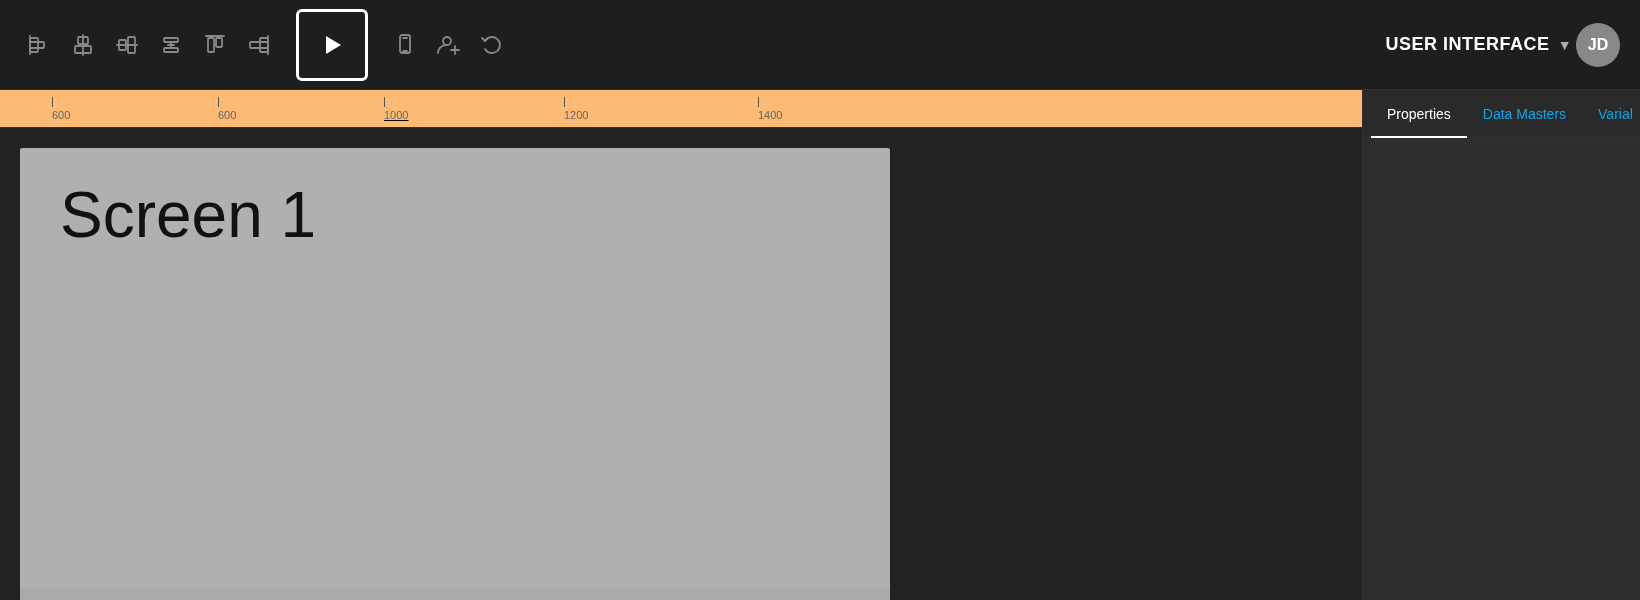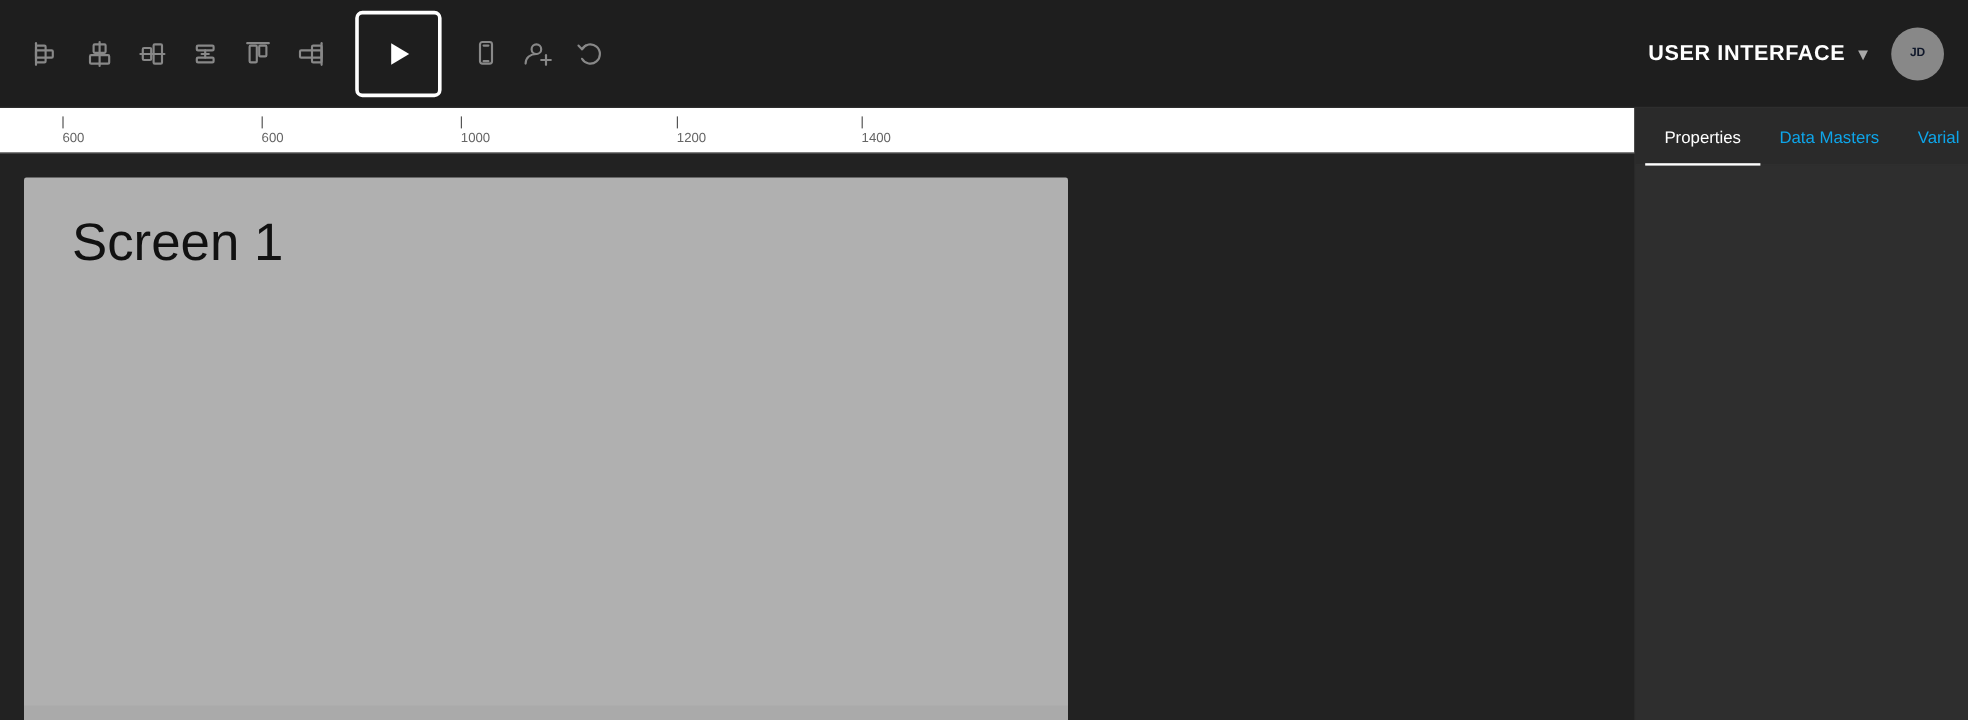--- a/index.html
+++ b/index.html
@@ -58,21 +58,21 @@
       flex-shrink: 0;
     }
     .play-btn svg {
       width: 28px;
       height: 28px;
     }
 
     .toolbar-right {
       display: flex;
       align-items: center;
-      gap: 16px;
+      gap: 4px;
       margin-left: auto;
     }
 
     .project-name {
       color: #ffffff;
       font-size: 18px;
       font-weight: 600;
       letter-spacing: 0.5px;
       display: flex;
       align-items: center;
@@ -85,22 +85,22 @@
     }
 
     .avatar {
       width: 44px;
       height: 44px;
       border-radius: 50%;
       background: #888;
       display: flex;
       align-items: center;
       justify-content: center;
-      color: #0f172a;
-      font-size: 10px;
+      color: #ffffff;
+      font-size: 16px;
       font-weight: 700;
       cursor: pointer;
     }
 
     
     .main-area {
       display: flex;
       flex: 1;
       overflow: hidden;
     }
@@ -110,21 +110,21 @@
       flex: 1;
       background: #1a1a1a;
       overflow: hidden;
       display: flex;
       flex-direction: column;
     }
 
     
     .ruler {
       height: 38px;
-      background: #ffffff;
+      background: #fdba74;
       border-bottom: 1px solid #2e2e2e;
       display: flex;
       align-items: flex-end;
       padding-bottom: 6px;
       padding-left: 0;
       overflow: hidden;
       position: relative;
     }
 
     .ruler-mark {
@@ -163,21 +163,21 @@
       width: 870px;
       height: 560px;
       background: #b0b0b0;
       border-radius: 2px;
     }
 
     .screen-label {
       position: absolute;
       top: 30px;
       left: 40px;
-      font-size: 44px;
+      font-size: 64px;
       font-weight: 400;
       color: #111;
     }
 
     
     .screen-bottom-strip {
       position: absolute;
       bottom: 0;
       left: 0;
       right: 0;
@@ -354,29 +354,29 @@
 
     <div class="ruler">
       <div class="ruler-mark" style="left: 52px;">
         <div class="ruler-tick" style="height: 10px;"></div>
         <span class="ruler-label">600</span>
       </div>
       <div class="ruler-mark" style="left: 218px;">
         <div class="ruler-tick" style="height: 10px;"></div>
         <span class="ruler-label">600</span>
       </div>
-      <div class="ruler-mark" style="left: 384px;">
+      <div class="ruler-mark" style="left: 384px; text-decoration: underline;">
         <div class="ruler-tick" style="height: 10px;"></div>
         <span class="ruler-label">1000</span>
       </div>
       <div class="ruler-mark" style="left: 552px; margin-left: 12px;">
         <div class="ruler-tick" style="height: 10px;"></div>
         <span class="ruler-label">1200</span>
       </div>
-      <div class="ruler-mark" style="left: 718px;">
+      <div class="ruler-mark" style="left: 758px;">
         <div class="ruler-tick" style="height: 10px;"></div>
         <span class="ruler-label">1400</span>
       </div>
     </div>
 
     <div class="canvas-content">
       <div class="screen-frame">
         <span class="screen-label">Screen 1</span>
         <div class="screen-bottom-strip"></div>
       </div>

